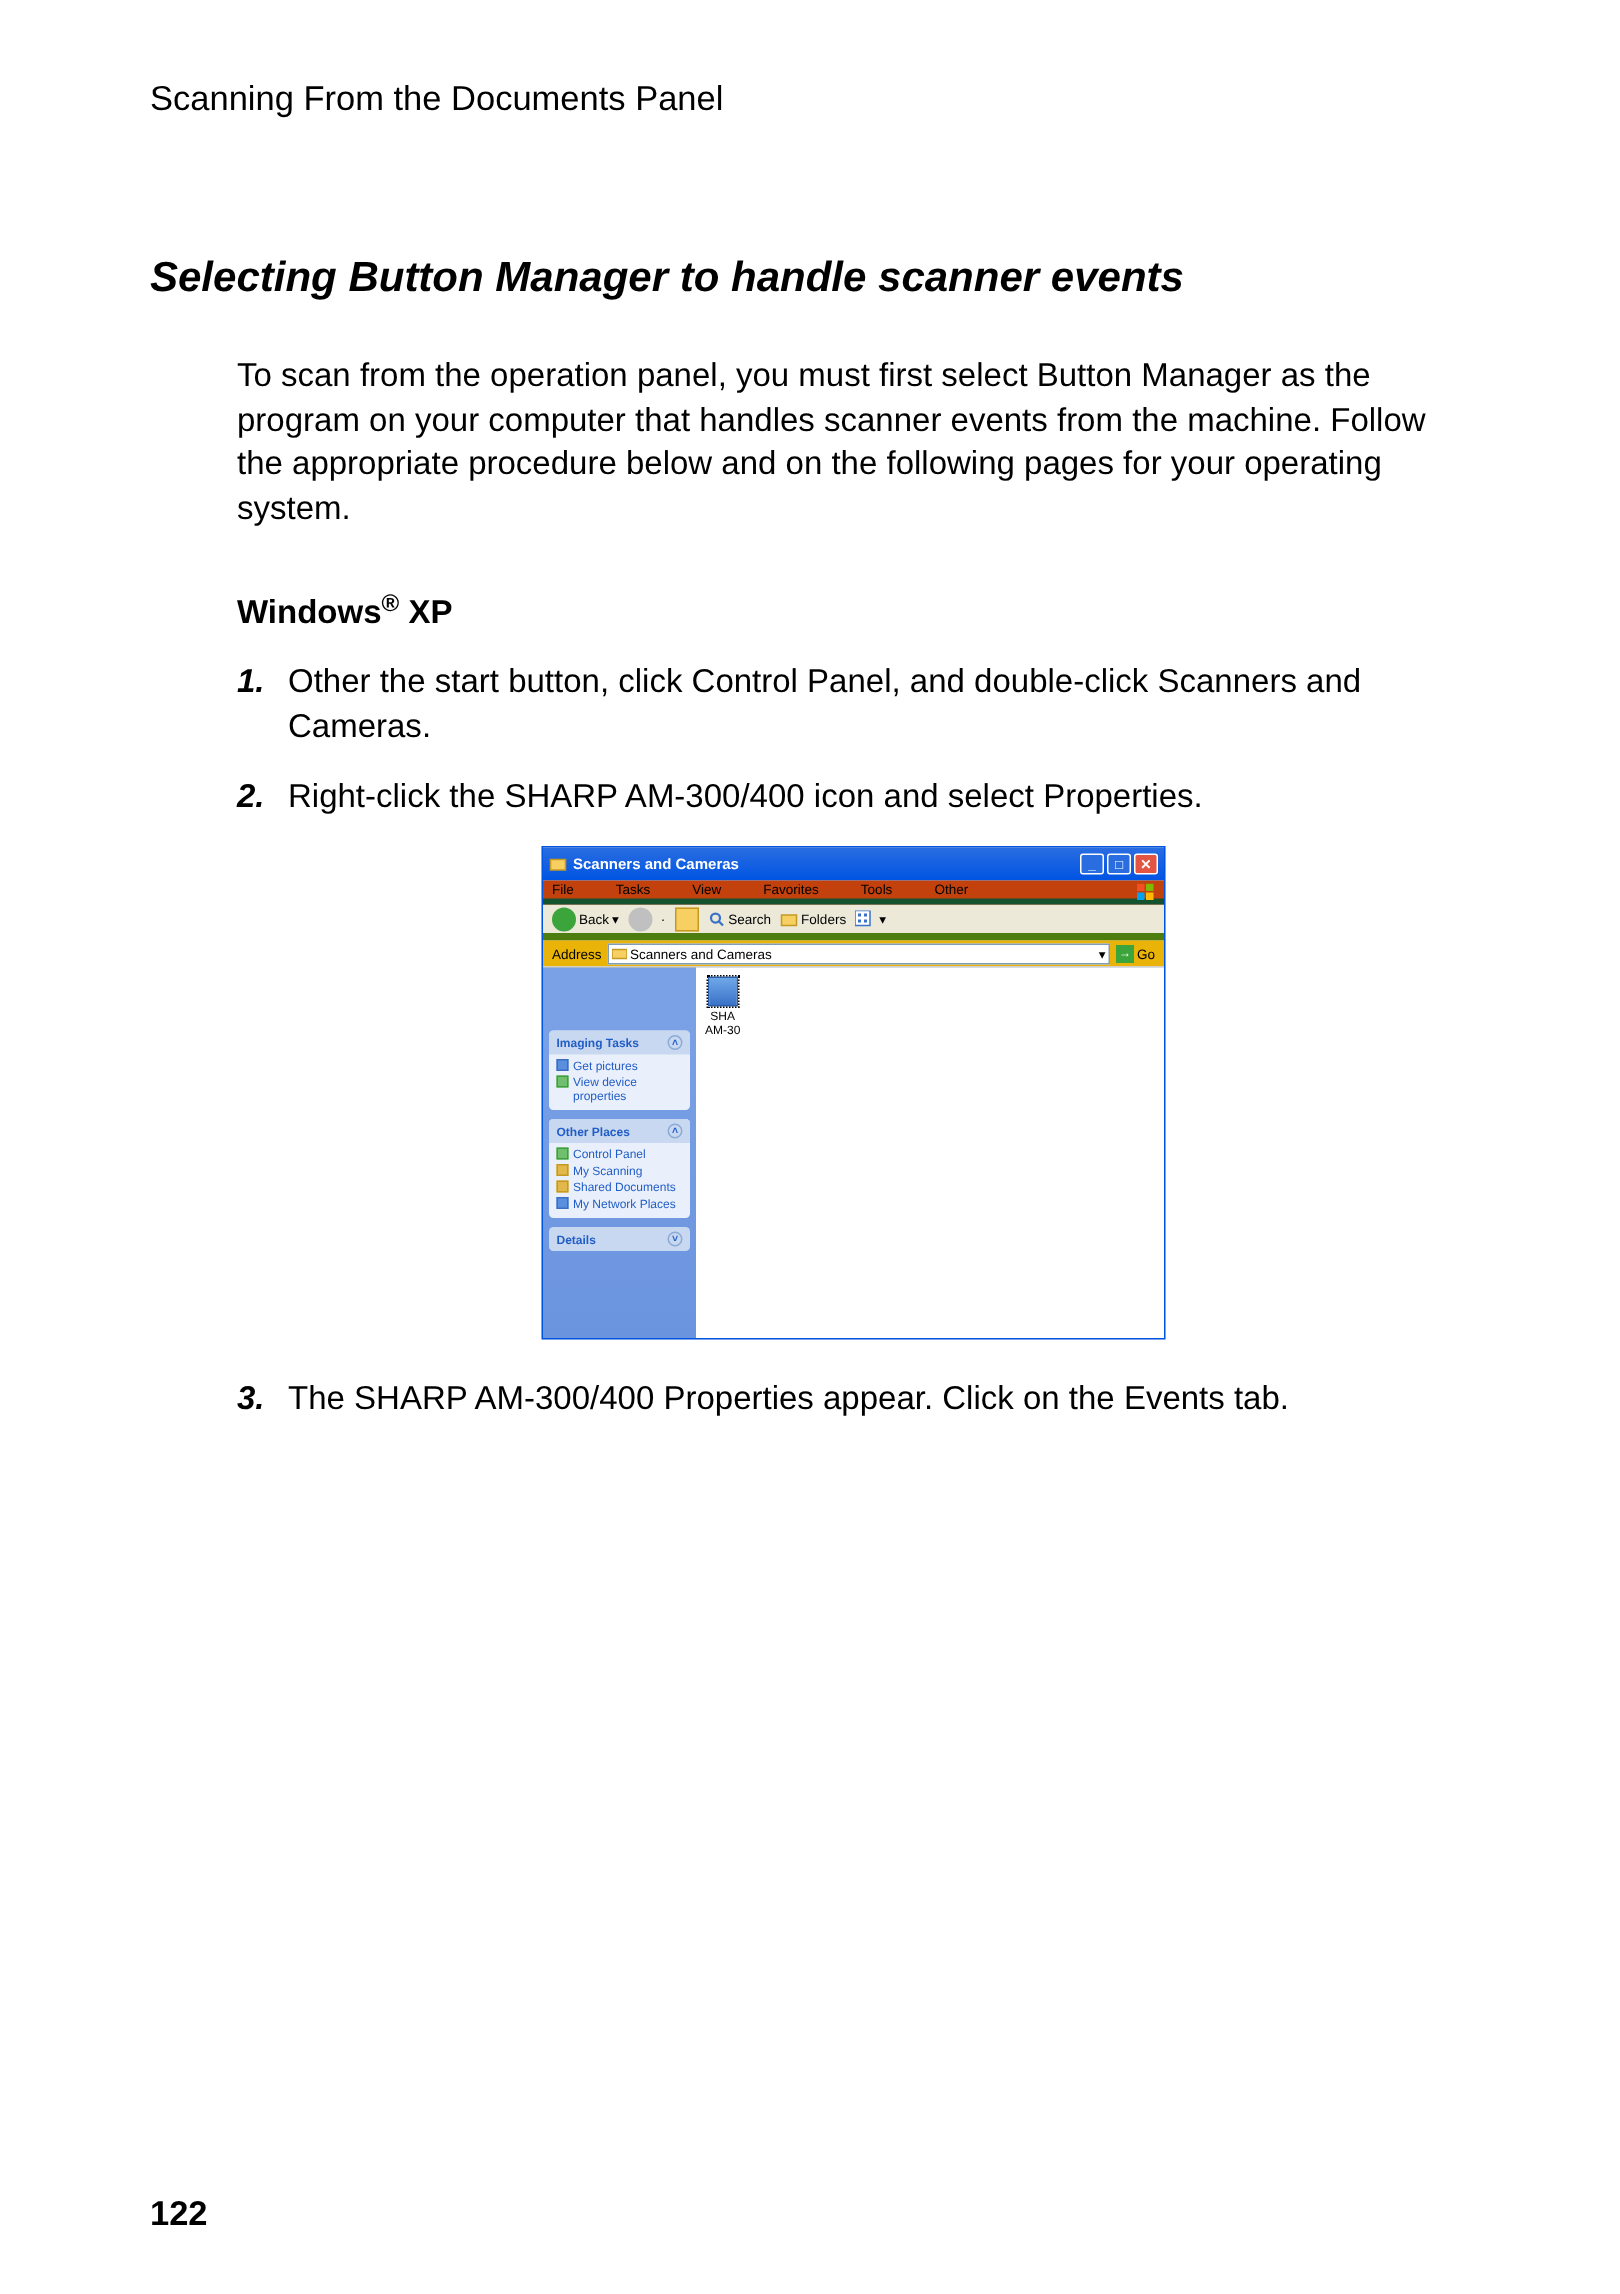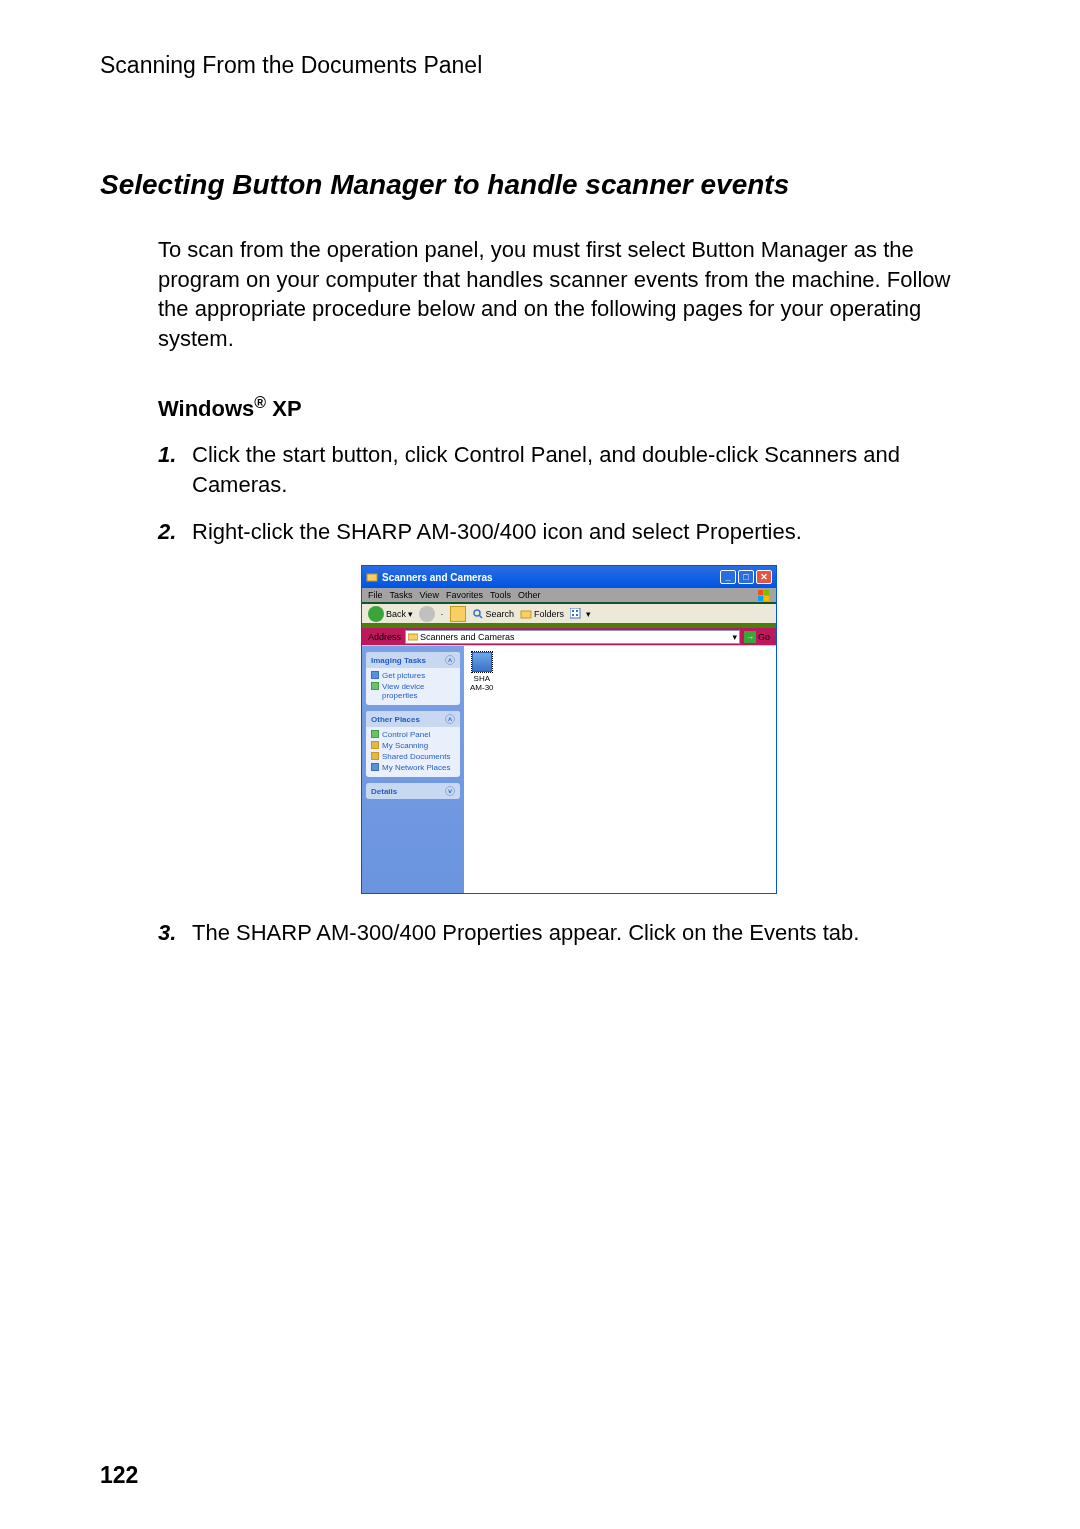--- a/index.html
+++ b/index.html
@@ -28,34 +28,34 @@
 
   
   .xpwin { width:416px; height:329px; border:1px solid #0054e3; background:#ece9d8; display:flex; flex-direction:column; font-family:Tahoma,Arial,sans-serif; }
   .titlebar { height:22px; background:linear-gradient(#2a6de1,#0054e3); color:#fff; display:flex; align-items:center; padding:0 4px; font-size:10px; font-weight:700; }
   .titlebar .ticon { width:12px; height:12px; margin-right:4px; display:inline-flex; align-items:center; justify-content:center; font-size:9px;}
   .titlebar .spacer { flex:1; }
   .winbtns { display:flex; gap:2px; }
   .winbtn { width:16px; height:14px; border:1px solid #fff; border-radius:2px; display:flex; align-items:center; justify-content:center; font-size:9px; color:#fff; }
   .winbtn.close { background:#e35442; }
   .winbtn.other { background:#2a6de1; }
-  .menubar { height:16px; background:#a3a3a3; display:flex; gap:7px; padding:0 6px; font-size:9px; align-items:center; border-bottom:2px solid #14532d; position:relative;}
+  .menubar { height:16px; background:#c2410c; display:flex; gap:28px; padding:0 6px; font-size:9px; align-items:center; border-bottom:4px solid #14532d; position:relative;}
   .menubar .mflag { position:absolute; right:6px; top:2px; width:12px; height:12px; }
   .toolbar { height:24px; background:#ece9d8; display:flex; align-items:center; gap:6px; padding:0 6px; font-size:9px; border-bottom:5px solid #4d7c0f;}
   .tbtn { display:flex; align-items:center; gap:2px;}
   .circlebtn { width:16px; height:16px; border-radius:50%; display:inline-block;}
   .circlebtn.green { background:#3ba43b; }
   .circlebtn.grey { background:#c0c0c0; }
   .folderup { width:16px; height:16px; background:#f7cf62; border:1px solid #c59a20;}
-  .addrbar { height:18px; background:#be185d; display:flex; align-items:center; font-size:9px; padding:0 6px; gap:4px; border-bottom:1px solid #d4d0c8;}
+  .addrbar { height:18px; background:#eab308; display:flex; align-items:center; font-size:9px; padding:0 6px; gap:4px; border-bottom:1px solid #d4d0c8;}
   .addrfield { flex:1; height:14px; background:#fff; border:1px solid #7f9db9; display:flex; align-items:center; padding:0 2px; gap:2px;}
   .gobox { display:flex; align-items:center; gap:2px;}
   .go-sq { width:12px; height:12px; background:#3ba43b; color:#fff; font-size:8px; display:flex; align-items:center; justify-content:center;}
   .body-area { flex:1; display:flex; background:#7aa1e6; }
-  .sidepane { width:102px; padding:6px 4px; display:flex; flex-direction:column; gap:6px; background:linear-gradient(#7aa1e6,#6b94df);}
+  .sidepane { width:102px; padding:6px 4px; display:flex; flex-direction:column; gap:6px; background:linear-gradient(#7aa1e6,#6b94df);margin-top:36px;}
   .panel { background:#eaf0fb; border-radius:3px; font-size:8px; color:#215dc6; overflow:hidden;}
   .panel .phead { display:flex; justify-content:space-between; align-items:center; padding:3px 5px; font-weight:700; background:#c8d8f0;}
   .panel .phead .chev { width:10px; height:10px; border:1px solid #8da9d6; border-radius:50%; font-size:7px; display:flex; align-items:center; justify-content:center;}
   .panel .pitems { padding:3px 5px; }
   .panel .pitems div { display:flex; gap:3px; margin-bottom:2px;}
   .smi { width:8px; height:8px; background:#e2b84a; border:1px solid #c59a20; display:inline-block; flex:none;}
   .smi.blue { background:#5a8fe0; border-color:#3a6fc0;}
   .smi.green { background:#6fbf6f; border-color:#3f9f3f;}
   .content-area { flex:1; background:#fff; position:relative; }
   .device { position:absolute; left:6px; top:6px; text-align:center; font-size:8px; color:#000;}
@@ -78,21 +78,21 @@
 
 <p class="subhead">
   <span>Windows</span><sup>®</sup><span> XP</span>
 </p>
 
 <div class="steps">
 
   <div class="step">
     <div class="num">1.</div>
     <div class="txt">
-      <span>Click the </span><b>start</b><span> button, click </span><b>Control Panel</b><span>, and double-click </span><b>Scanners and Cameras</b><span>.</span>
+      <span>Other the </span><b>start</b><span> button, click </span><b>Control Panel</b><span>, and double-click </span><b>Scanners and Cameras</b><span>.</span>
     </div>
   </div>
 
   <div class="step">
     <div class="num">2.</div>
     <div class="txt">
       <span>Right-click the </span><b>SHARP AM-300/400</b><span> icon and select </span><b>Properties</b><span>.</span>
     </div>
   </div>
 

